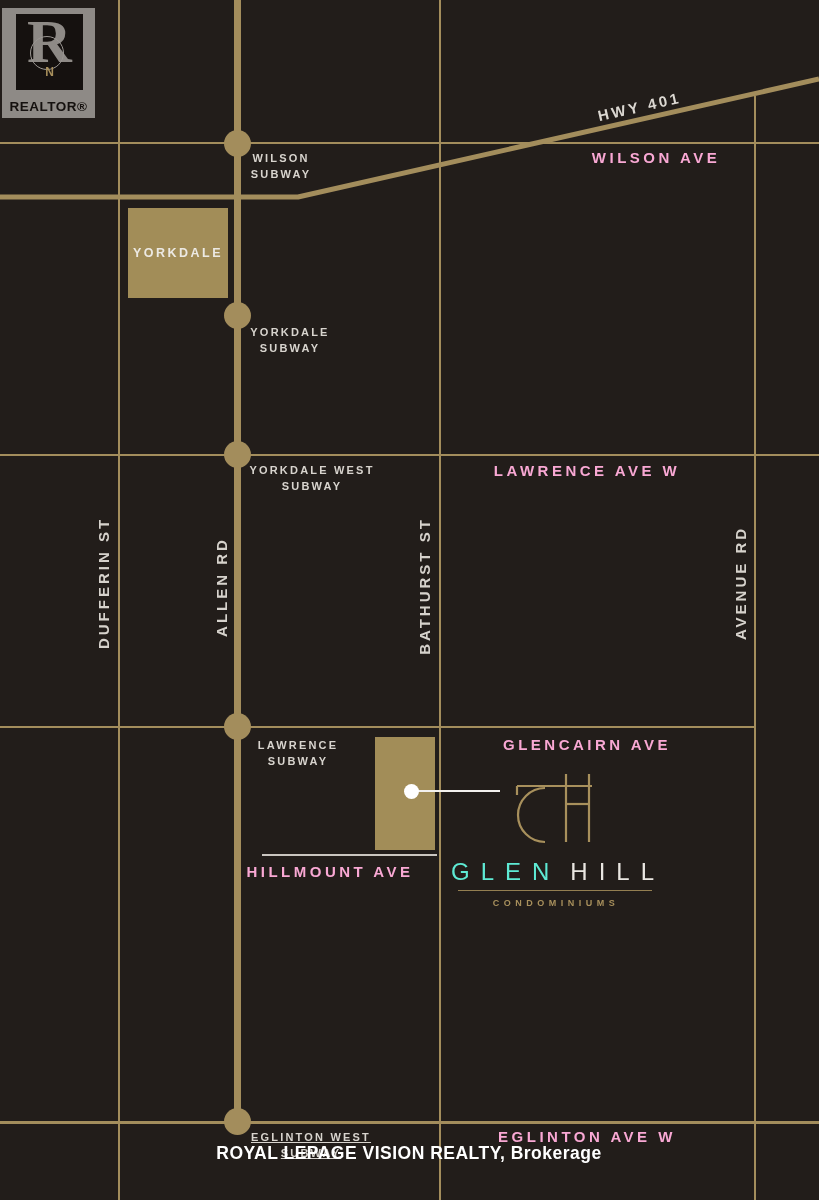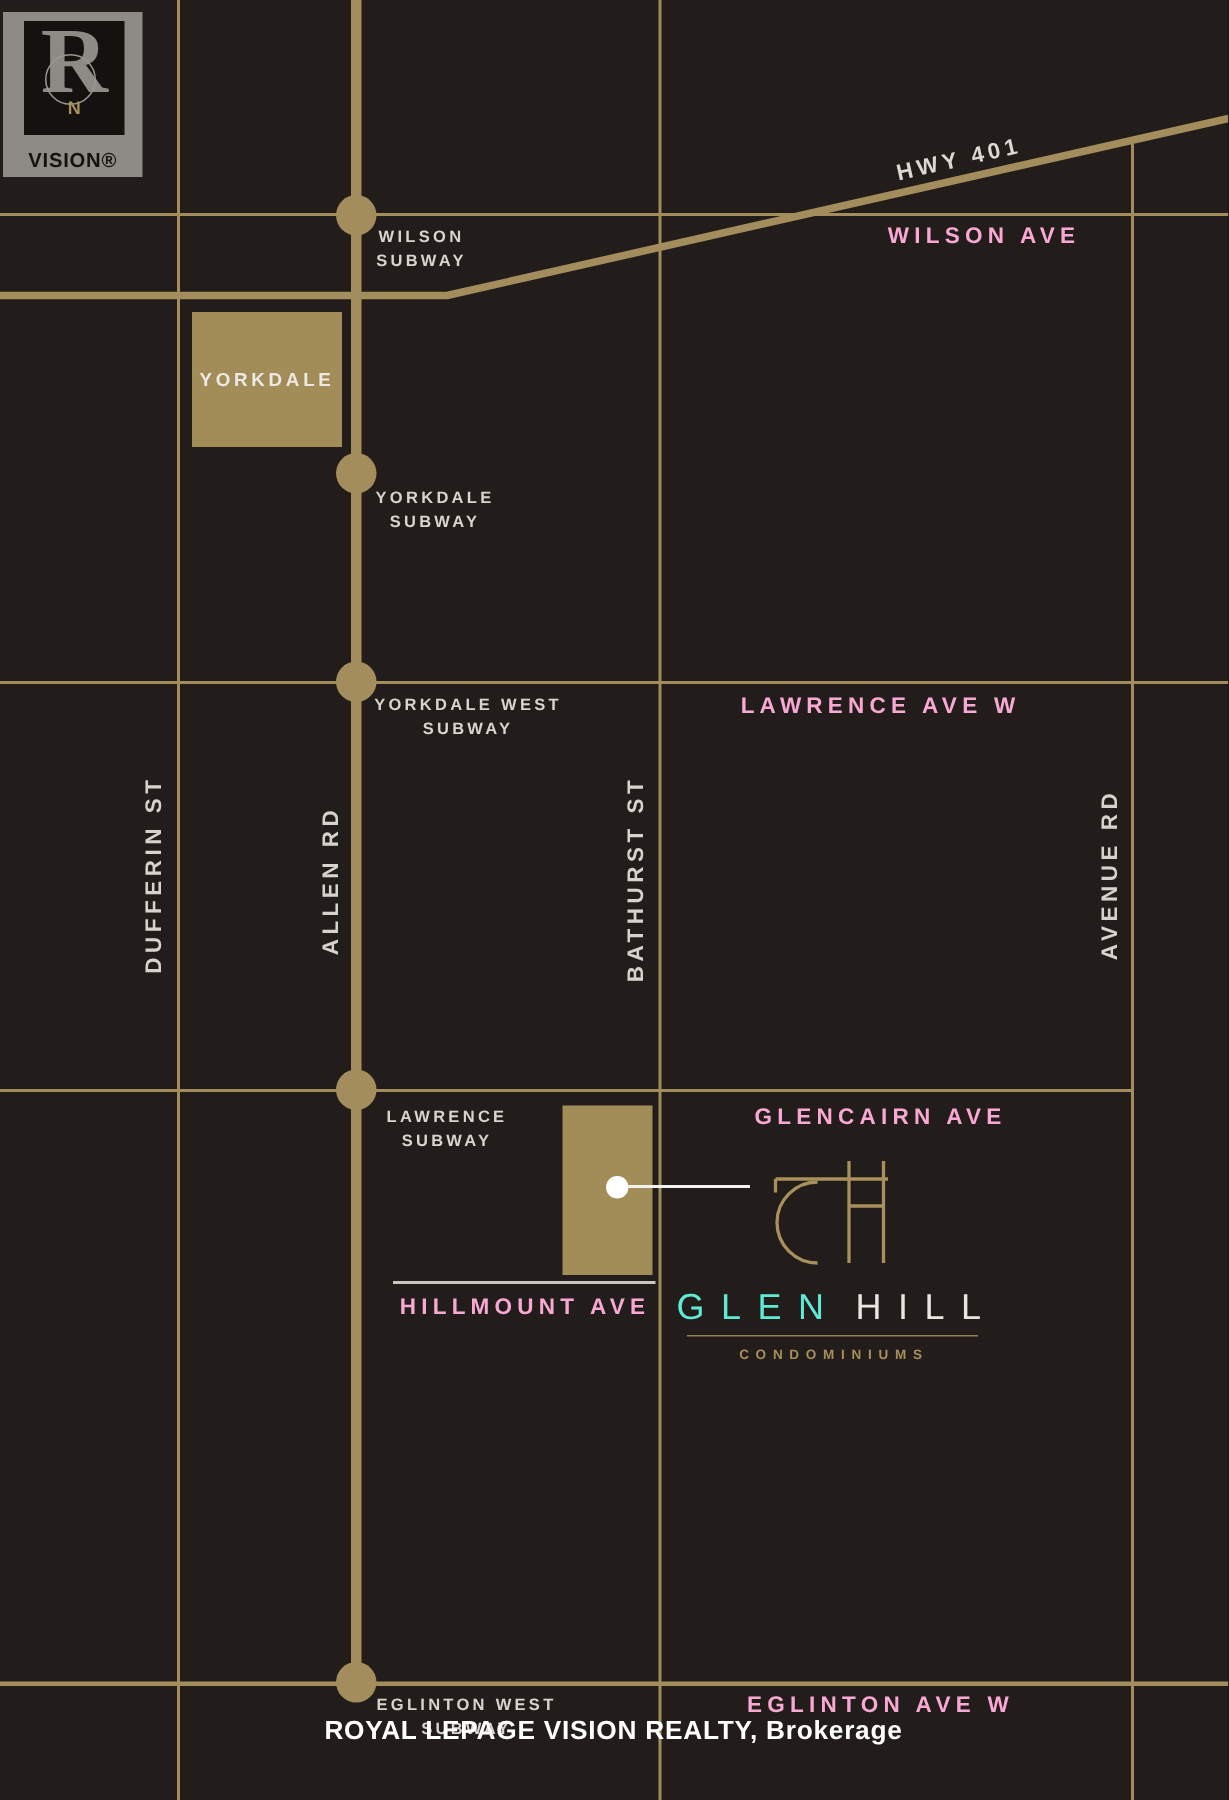--- a/index.html
+++ b/index.html
@@ -117,21 +117,21 @@
   <div class="subway-dot z3" style="left:224px; top:302px;"></div>
   <div class="subway-dot z3" style="left:224px; top:441px;"></div>
   <div class="subway-dot z3" style="left:224px; top:713px;"></div>
   <div class="subway-dot z3" style="left:224px; top:1108px;"></div>
 
   <div id="hwy-label">HWY 401</div>
   <div class="ave-label" style="left:656px; top:149px;">WILSON AVE</div>
   <div class="ave-label" style="left:587px; top:462px;">LAWRENCE AVE W</div>
   <div class="ave-label" style="left:587px; top:736px;">GLENCAIRN AVE</div>
   <div class="ave-label" style="left:587px; top:1128px;">EGLINTON AVE W</div>
-  <div class="ave-label" style="left:350px; top:863px;">HILLMOUNT AVE</div>
+  <div class="ave-label" style="left:330px; top:863px;">HILLMOUNT AVE</div>
 
   <div class="v-street-label" style="left:103px; top:583px;">DUFFERIN ST</div>
   <div class="v-street-label" style="left:221px; top:587px;">ALLEN RD</div>
   <div class="v-street-label" style="left:424px; top:586px;">BATHURST ST</div>
   <div class="v-street-label" style="left:740px; top:583px;">AVENUE RD</div>
 
   <div class="station-label" style="left:281px; top:151px;">
     <span>WILSON</span><br>
     <span>SUBWAY</span>
   </div>
@@ -140,21 +140,21 @@
     <span>SUBWAY</span>
   </div>
   <div class="station-label" style="left:312px; top:463px;">
     <span>YORKDALE WEST</span><br>
     <span>SUBWAY</span>
   </div>
   <div class="station-label" style="left:298px; top:738px;">
     <span>LAWRENCE</span><br>
     <span>SUBWAY</span>
   </div>
-  <div class="station-label" style="left:311px; top:1130px;">
+  <div class="station-label" style="left:311px; top:1130px;text-decoration:underline;">
     <span>EGLINTON WEST</span><br>
     <span>SUBWAY</span>
   </div>
 
   <div id="hillmount-line"></div>
   <div id="callout-line" class="z4"></div>
   <div id="site-dot" class="z5"></div>
 
   <svg id="gh-monogram" width="110" height="78" viewBox="0 0 110 78">
     <g fill="none" stroke="#a8905c" stroke-width="2.2">
@@ -174,16 +174,16 @@
   <div id="brand-sub">CONDOMINIUMS</div>
 
   <div id="watermark">ROYAL LEPAGE VISION REALTY, Brokerage</div>
 
   <div id="realtor-badge">
     <div id="realtor-mark">
       <div id="realtor-r">R</div>
       <div id="realtor-circle"></div>
       <div id="realtor-n">N</div>
     </div>
-    <div id="realtor-text">VISION®</div>
+    <div id="realtor-text">REALTOR®</div>
   </div>
 
 </div>
 
 </body></html>

